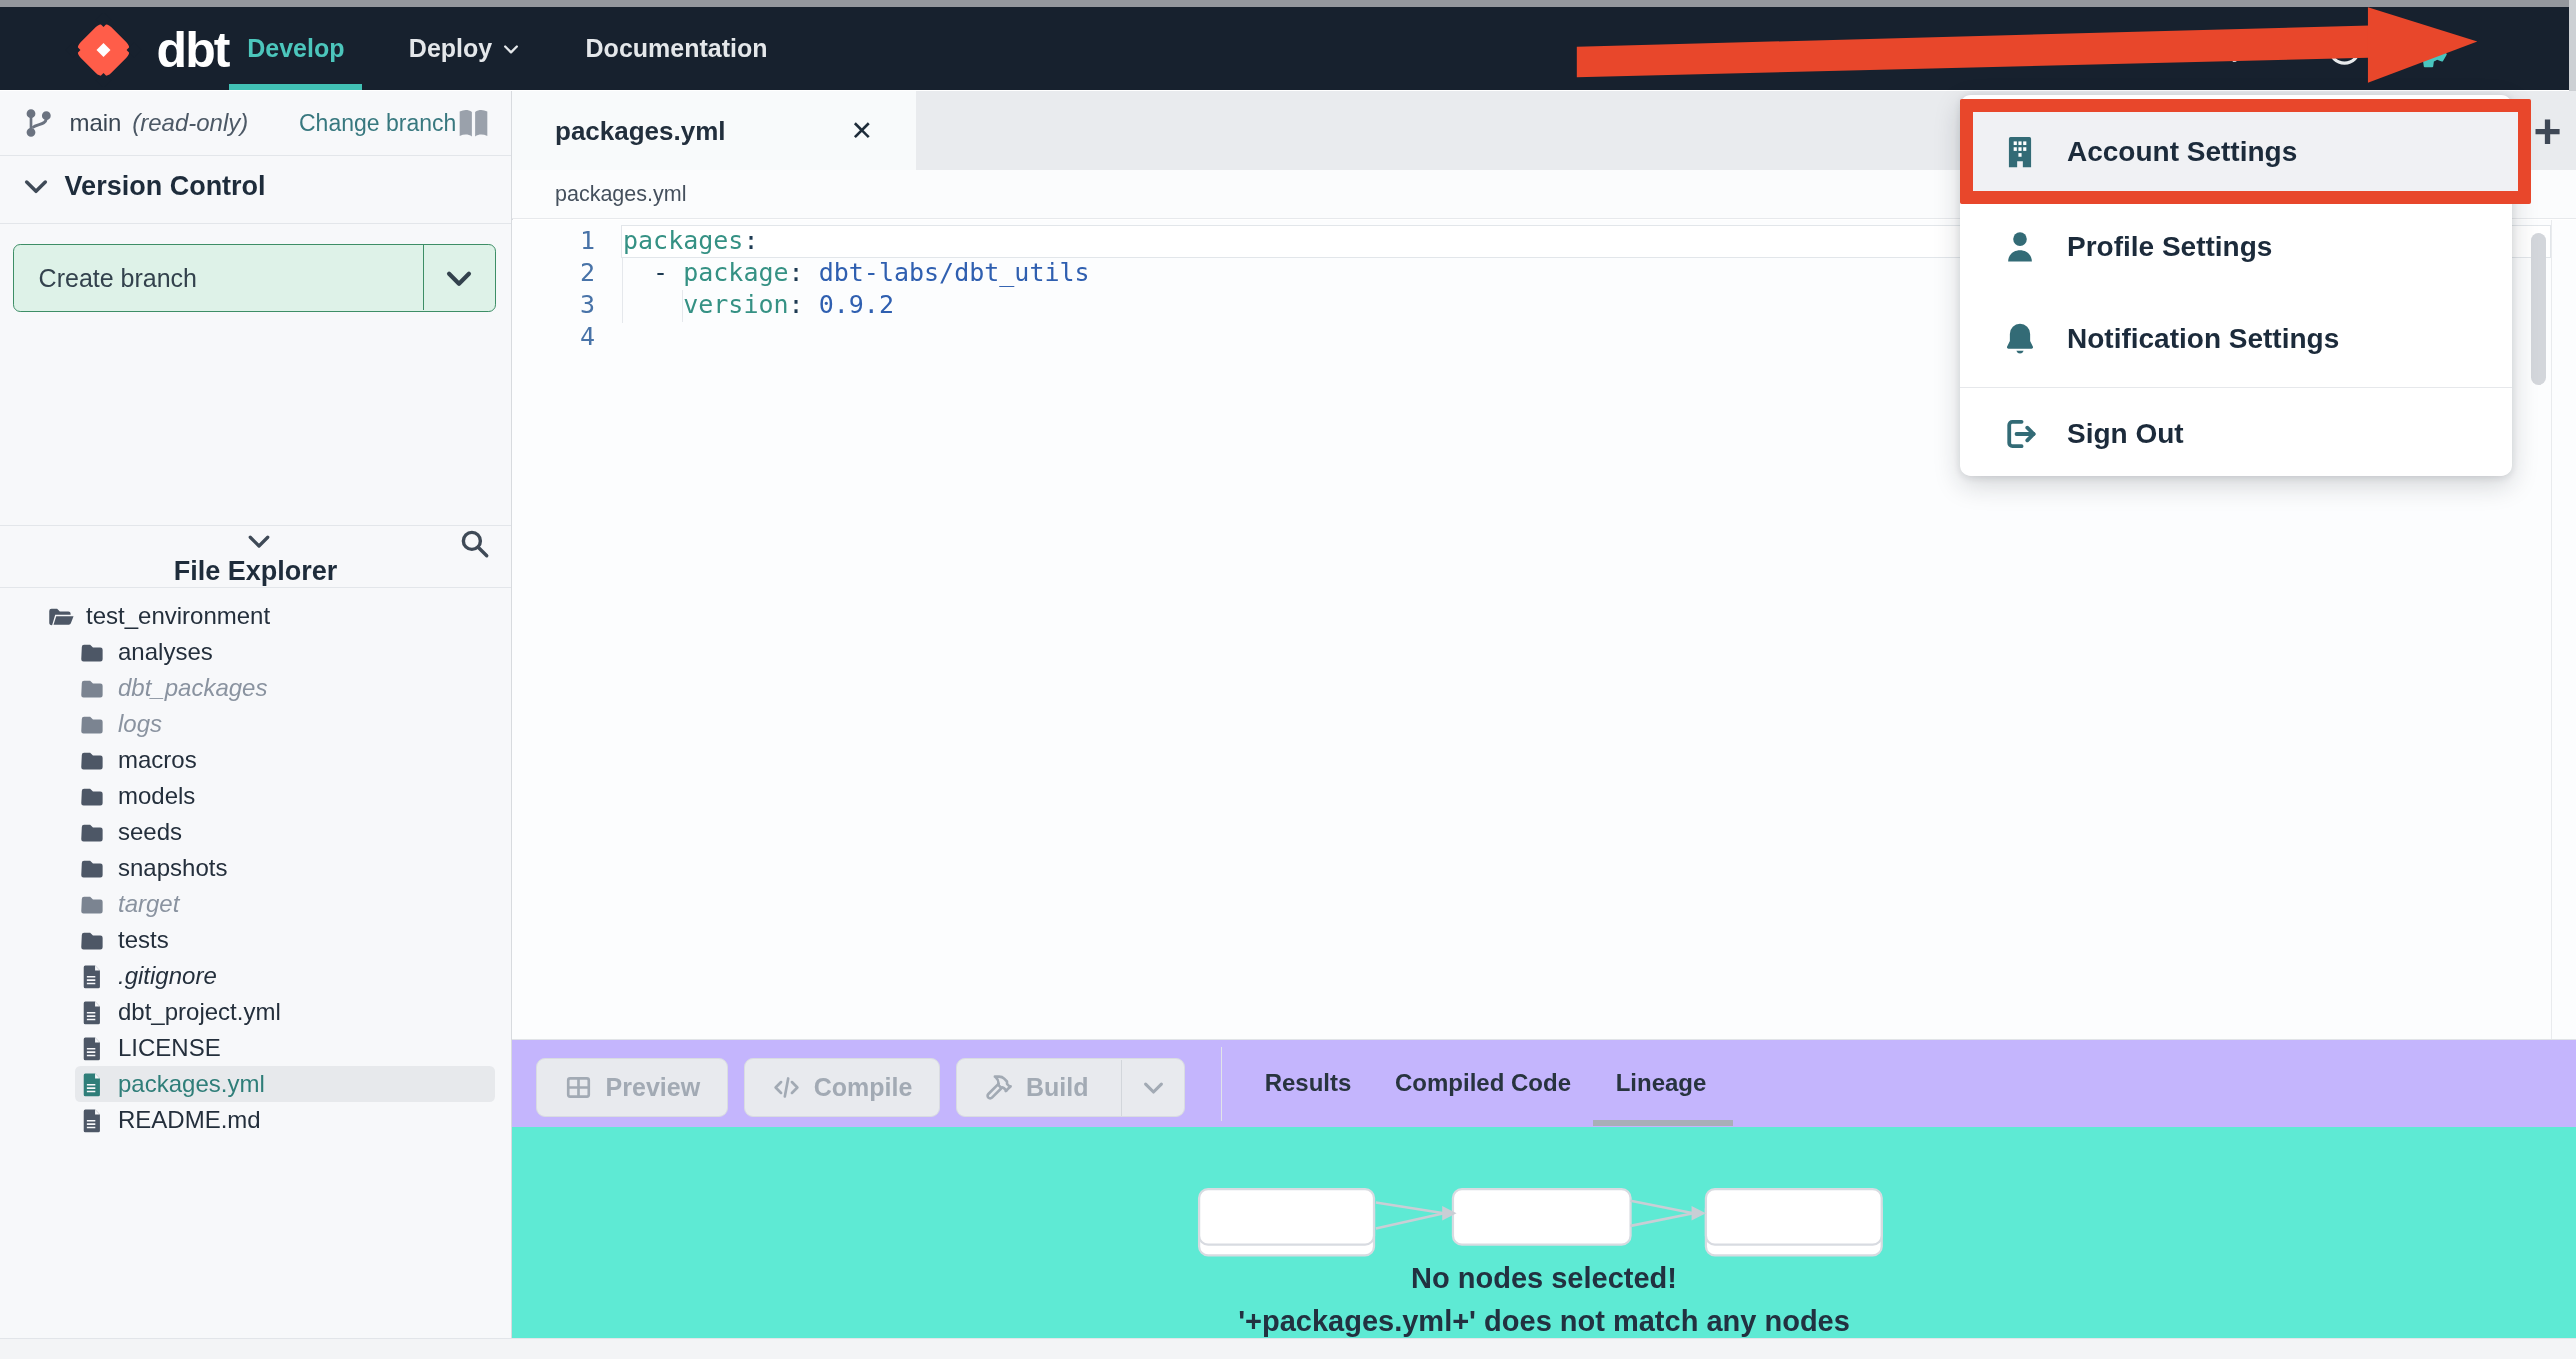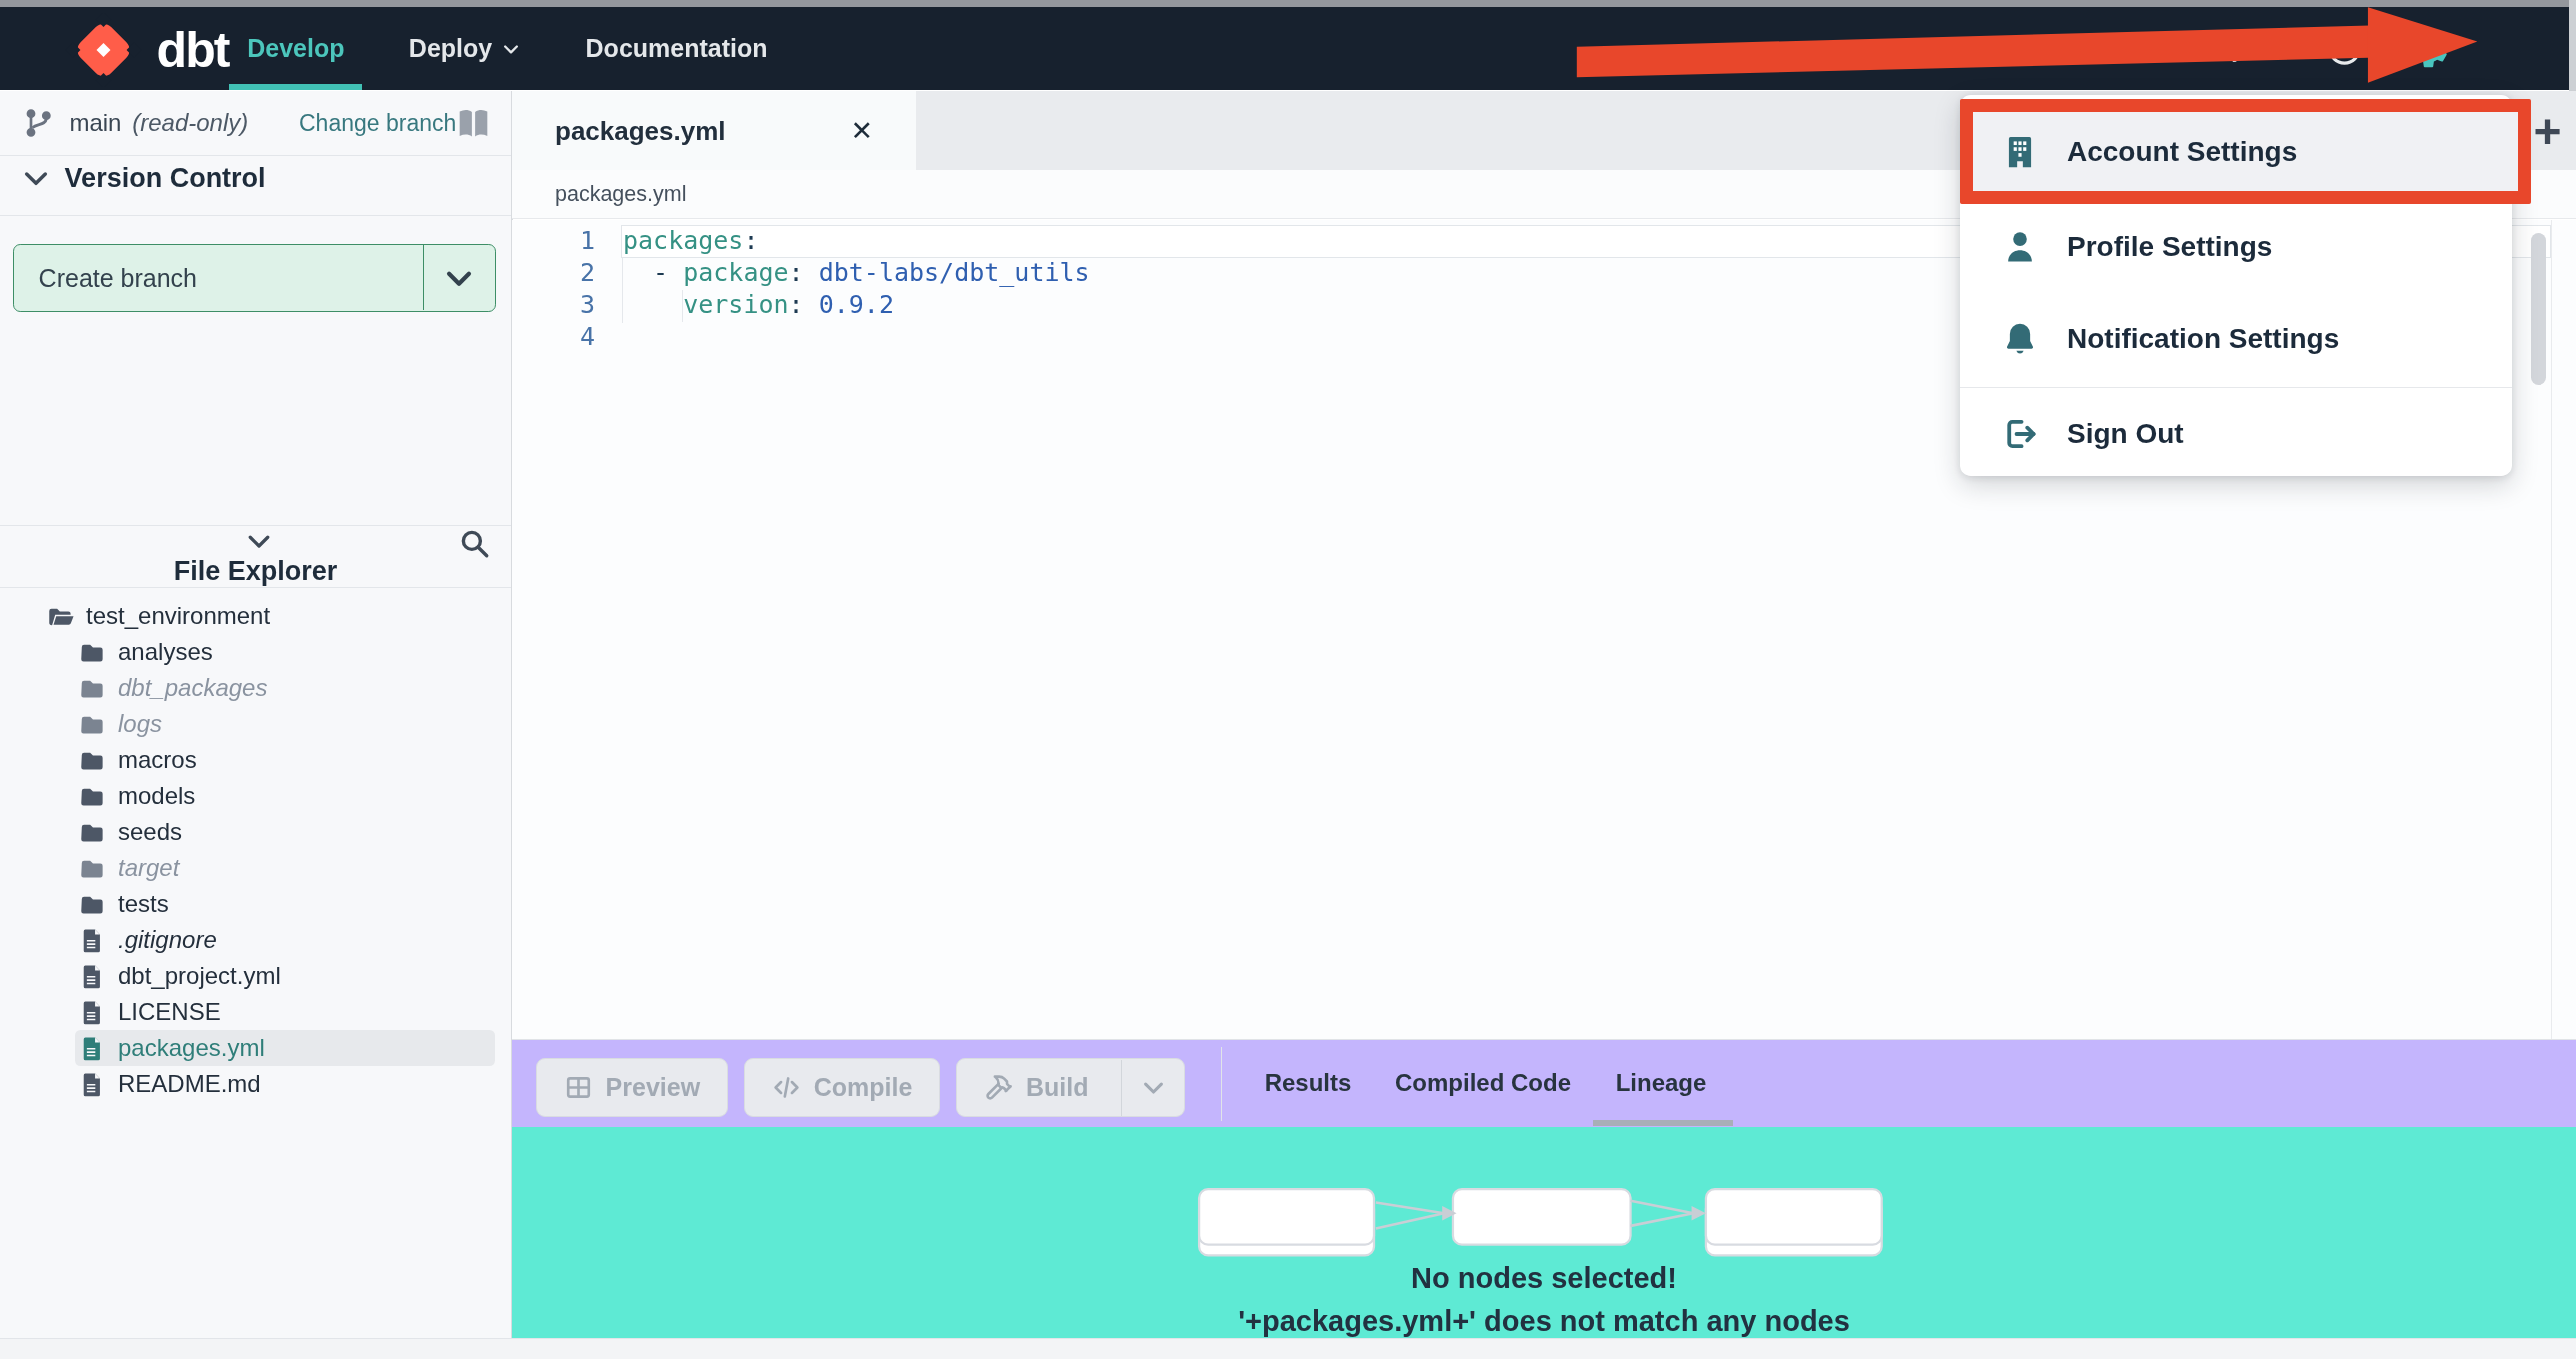--- a/index.html
+++ b/index.html
@@ -36,21 +36,21 @@
   .sidebar-divider { position:absolute; left:511px; top:91px; width:1.8px; height:1269px; background:#d8dbdf; }
 
   .branch-row { position:absolute; left:0; top:0; width:511px; height:65px; border-bottom:1.8px solid #e3e6ea; display:flex; align-items:center; }
   .branch-row .git-icon { width:32px; height:32px; margin-left:23px; }
   .branch-name { font-size:24px; color:#3a4653; margin-left:14.4px; }
   .branch-mode { font-size:24px; color:#4d5966; font-style:italic; margin-left:10.8px; }
   .change-branch { position:absolute; left:299px; font-size:23px; color:#38787f; cursor:pointer; }
   .book-icon { position:absolute; left:454px; width:39px; height:39px; }
 
   .section-header { display:flex; align-items:center; font-size:27px; font-weight:700; color:#1e2c3b; }
-  .vc-header { position:absolute; left:0; top:50px; width:511px; height:75px; border-bottom:1.8px solid #e3e6ea;align-items:center; }
+  .vc-header { position:absolute; left:0; top:58px; width:511px; height:75px; border-bottom:1.8px solid #e3e6ea;align-items:center; }
   .chev-icon { width:32px; height:32px; margin-left:20px; margin-right:12.6px; }
 
   .create-branch { position:absolute; left:12.6px; top:153px; width:483px; height:68px; background:#def2e8; border:1.8px solid #3d8e66; border-radius:7.2px; display:flex; align-items:center; cursor:pointer; }
   .create-branch-label { font-size:25px; color:#33424d; margin-left:25px; }
   .create-branch-split { position:absolute; right:0; top:0; width:72px; height:65px; border-left:1.8px solid #3d8e66; display:flex; align-items:center; justify-content:center; }
   .create-branch-split svg { width:34px; height:34px; }
 
   .fe-header { position:absolute; left:0; top:434px; width:511px; height:63px; border-top:1.8px solid #e3e6ea; border-bottom:1.8px solid #e3e6ea;flex-direction:column; }
   .search-icon { position:absolute; left:457px; width:34px; height:34px; cursor:pointer; }
 
@@ -255,20 +255,26 @@
           <svg viewBox="0 0 24 24" fill="#4d5766" class="t-icon" style="left: 79px;">
             <path d="M2.5 7a2 2 0 0 1 2-2h5.4l2.5 2.6h6.6a2 2 0 0 1 2 2V18a2 2 0 0 1-2 2h-15a2 2 0 0 1-2-2z"></path>
           </svg>
           <span class="t-label" style="left: 118px;">models</span>
         </div>
         <div class="tree-row">
           <svg viewBox="0 0 24 24" fill="#4d5766" class="t-icon" style="left: 79px;">
             <path d="M2.5 7a2 2 0 0 1 2-2h5.4l2.5 2.6h6.6a2 2 0 0 1 2 2V18a2 2 0 0 1-2 2h-15a2 2 0 0 1-2-2z"></path>
           </svg>
           <span class="t-label" style="left: 118px;">seeds</span>
+        </div>
+        <div class="tree-row">
+          <svg viewBox="0 0 24 24" fill="#4d5766" class="t-icon" style="left: 79px;">
+            <path d="M2.5 7a2 2 0 0 1 2-2h5.4l2.5 2.6h6.6a2 2 0 0 1 2 2V18a2 2 0 0 1-2 2h-15a2 2 0 0 1-2-2z"></path>
+          </svg>
+          <span class="t-label" style="left: 118px;">snapshots</span>
         </div>
         <div class="tree-row muted">
           <svg viewBox="0 0 24 24" fill="#7b8491" class="t-icon" style="left: 79px;">
             <path d="M2.5 7a2 2 0 0 1 2-2h5.4l2.5 2.6h6.6a2 2 0 0 1 2 2V18a2 2 0 0 1-2 2h-15a2 2 0 0 1-2-2z"></path>
           </svg>
           <span class="t-label" style="left: 118px;">target</span>
         </div>
         <div class="tree-row">
           <svg viewBox="0 0 24 24" fill="#4d5766" class="t-icon" style="left: 79px;">
             <path d="M2.5 7a2 2 0 0 1 2-2h5.4l2.5 2.6h6.6a2 2 0 0 1 2 2V18a2 2 0 0 1-2 2h-15a2 2 0 0 1-2-2z"></path>

